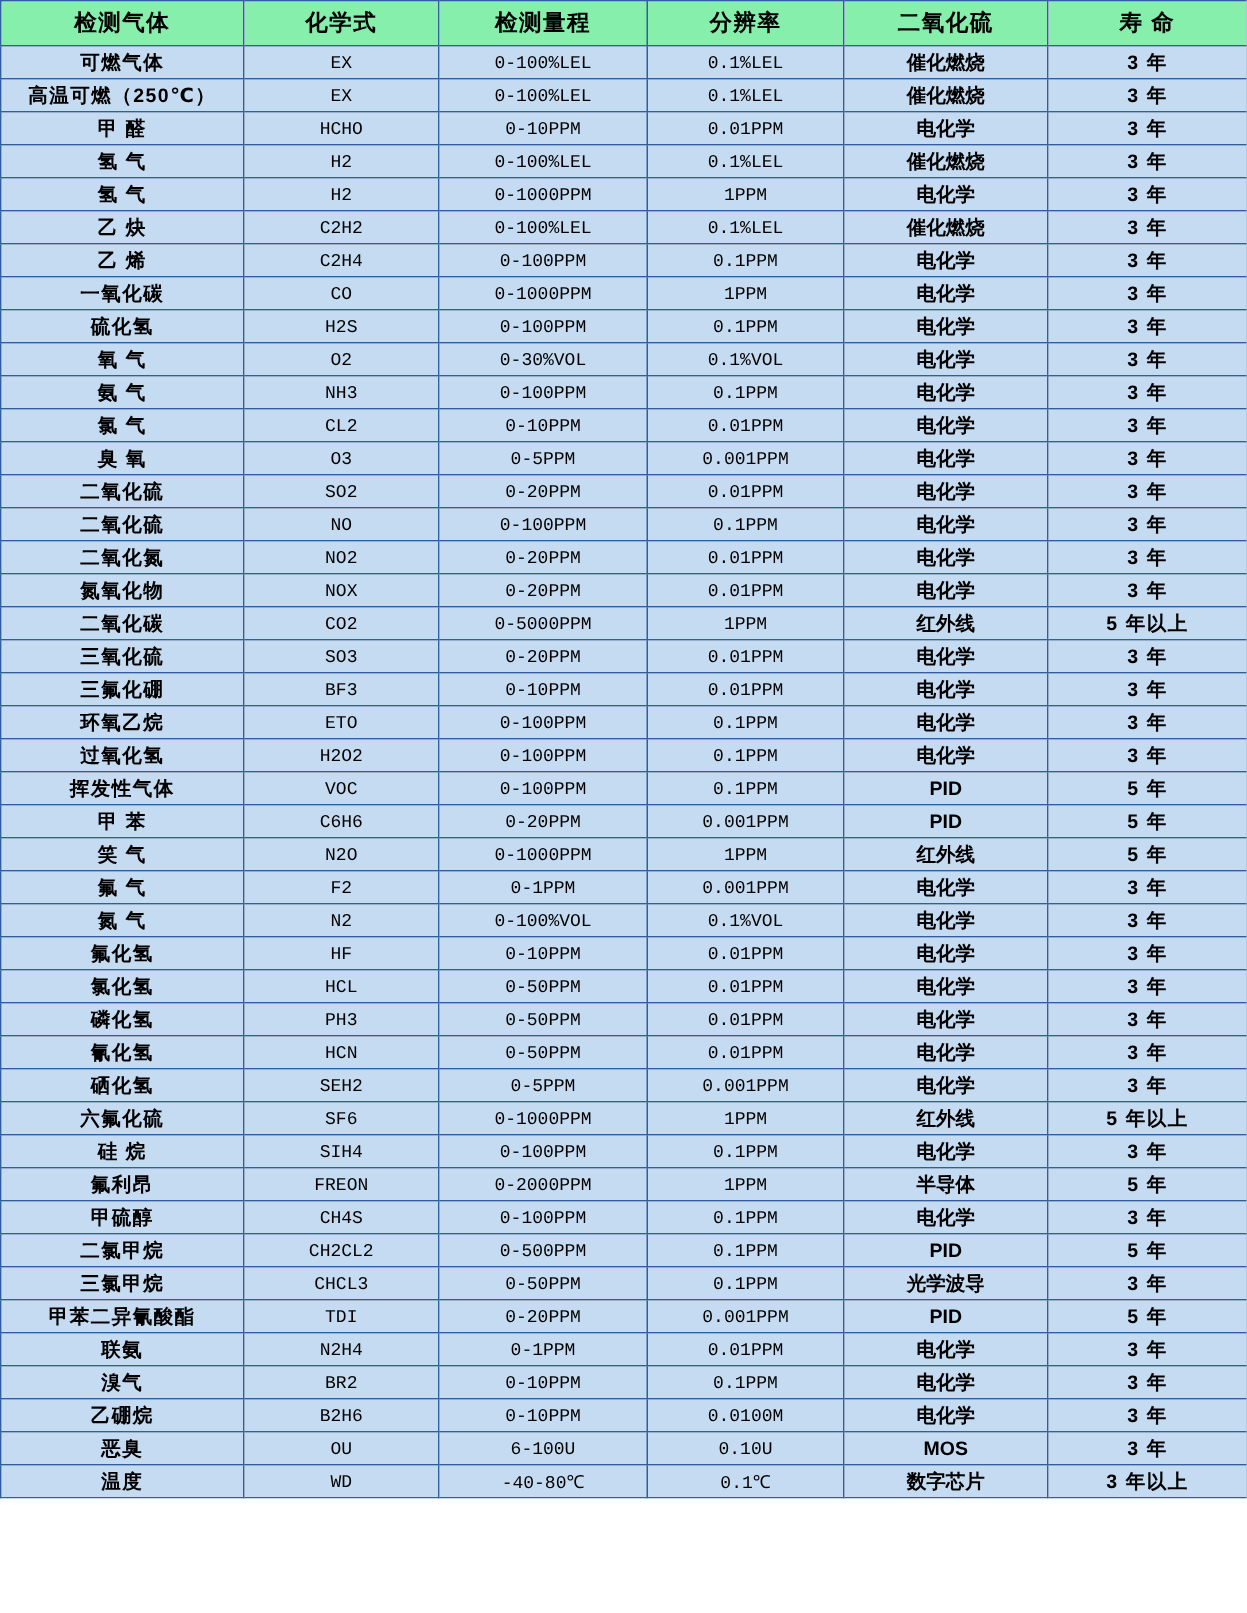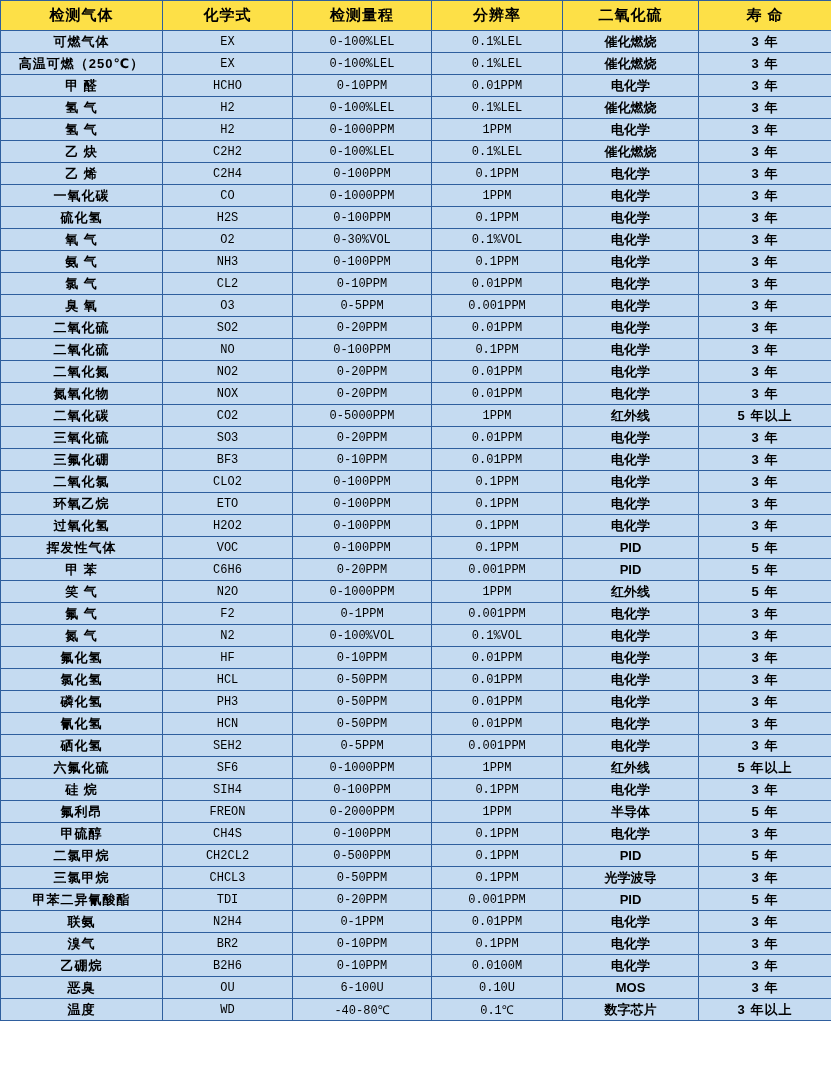--- a/index.html
+++ b/index.html
@@ -20,21 +20,21 @@
     border: 1px solid #2f5f9e;
     text-align: center;
     vertical-align: middle;
     color: #000000;
     font-weight: bold;
     padding: 0;
     overflow: hidden;
     white-space: nowrap;
   }
   #gas-table thead th {
-    background: #fde047;
+    background: #86efac;
     height: 29px;
     font-size: 15px;
     letter-spacing: 1px;
   }
   #gas-table tbody td {
     background: #c5dbf1;
     height: 21px;
     font-size: 13px;
   }
   #gas-table tbody tr td:nth-child(1) {
@@ -234,28 +234,20 @@
       </tr>
       <tr>
         <td>三氟化硼</td>
         <td>BF3</td>
         <td>0-10PPM</td>
         <td>0.01PPM</td>
         <td>电化学</td>
         <td>3 年</td>
       </tr>
       <tr>
-        <td>二氧化氯</td>
-        <td>CLO2</td>
-        <td>0-100PPM</td>
-        <td>0.1PPM</td>
-        <td>电化学</td>
-        <td>3 年</td>
-      </tr>
-      <tr>
         <td>环氧乙烷</td>
         <td>ETO</td>
         <td>0-100PPM</td>
         <td>0.1PPM</td>
         <td>电化学</td>
         <td>3 年</td>
       </tr>
       <tr>
         <td>过氧化氢</td>
         <td>H2O2</td>

